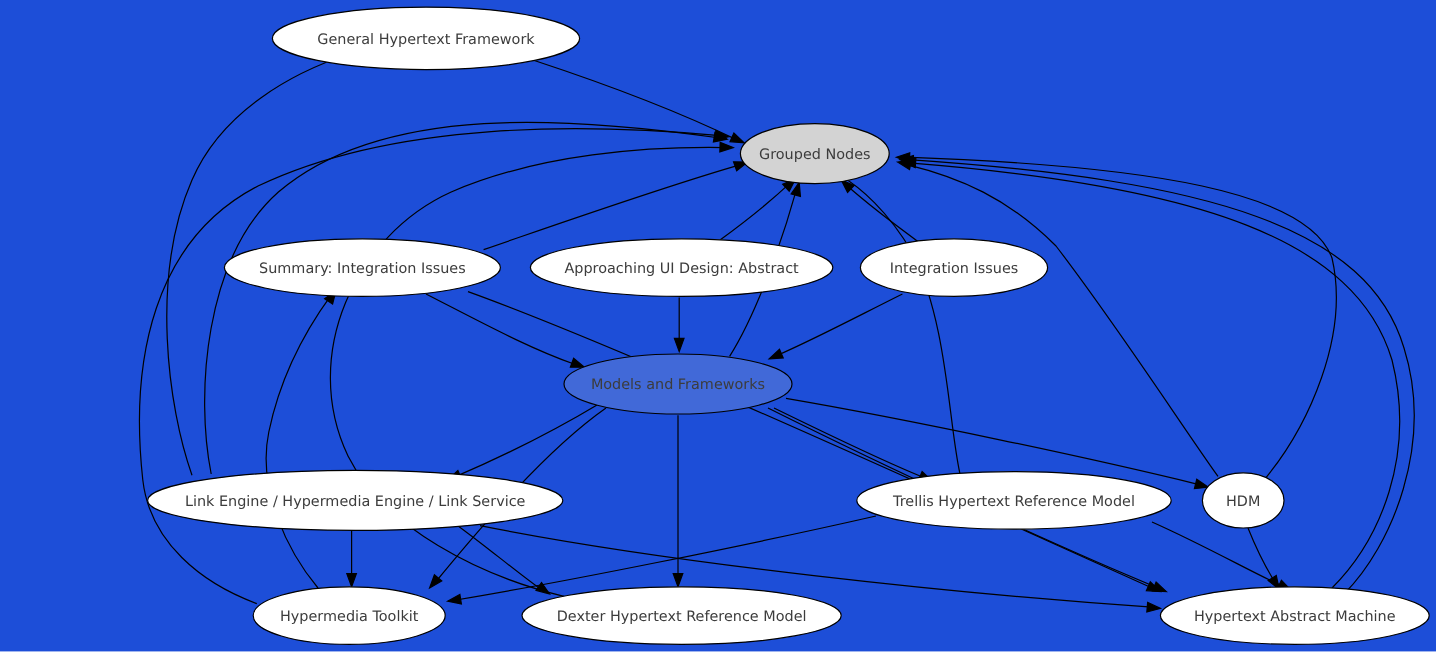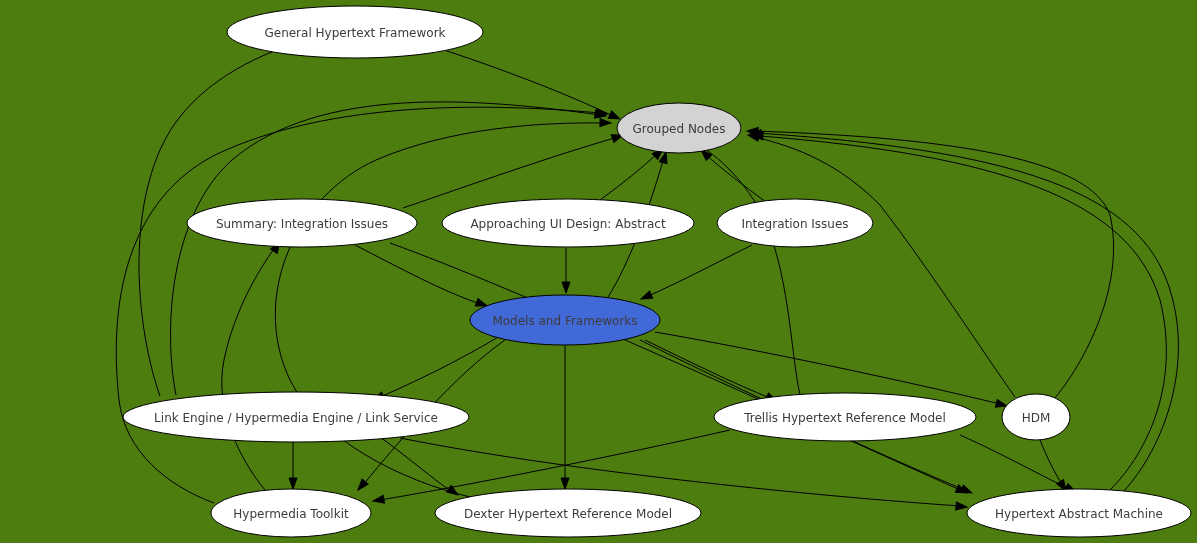--- a/index.html
+++ b/index.html
@@ -4,21 +4,21 @@
 <style>
   html, body {
     margin: 0;
     padding: 0;
     background: #ffffff;
   }
   #canvas-wrap {
     position: relative;
     width: 1197px;
     height: 543px;
-    background: #4d7c0f;
+    background: #1d4ed8;
     overflow: hidden;
     font-family: "DejaVu Sans", sans-serif;
   }
   svg#graph {
     position: absolute;
     left: 0;
     top: 0;
     width: 1197px;
     height: 543px;
     display: block;

